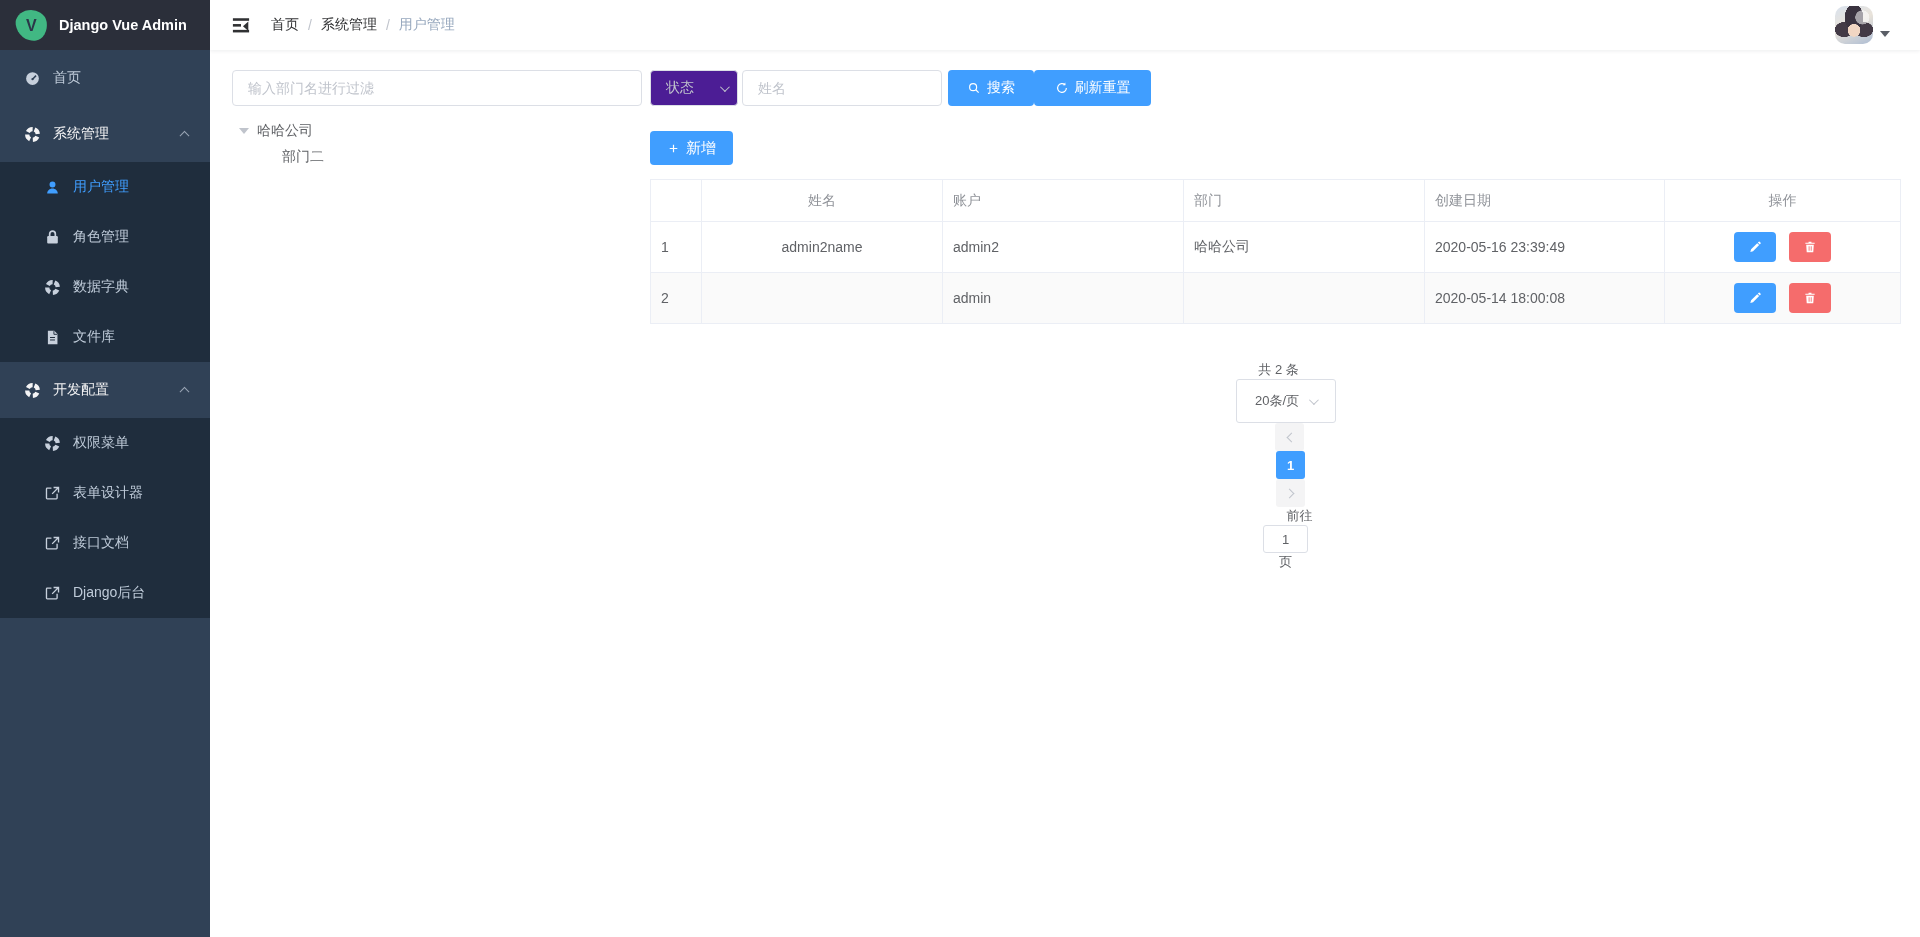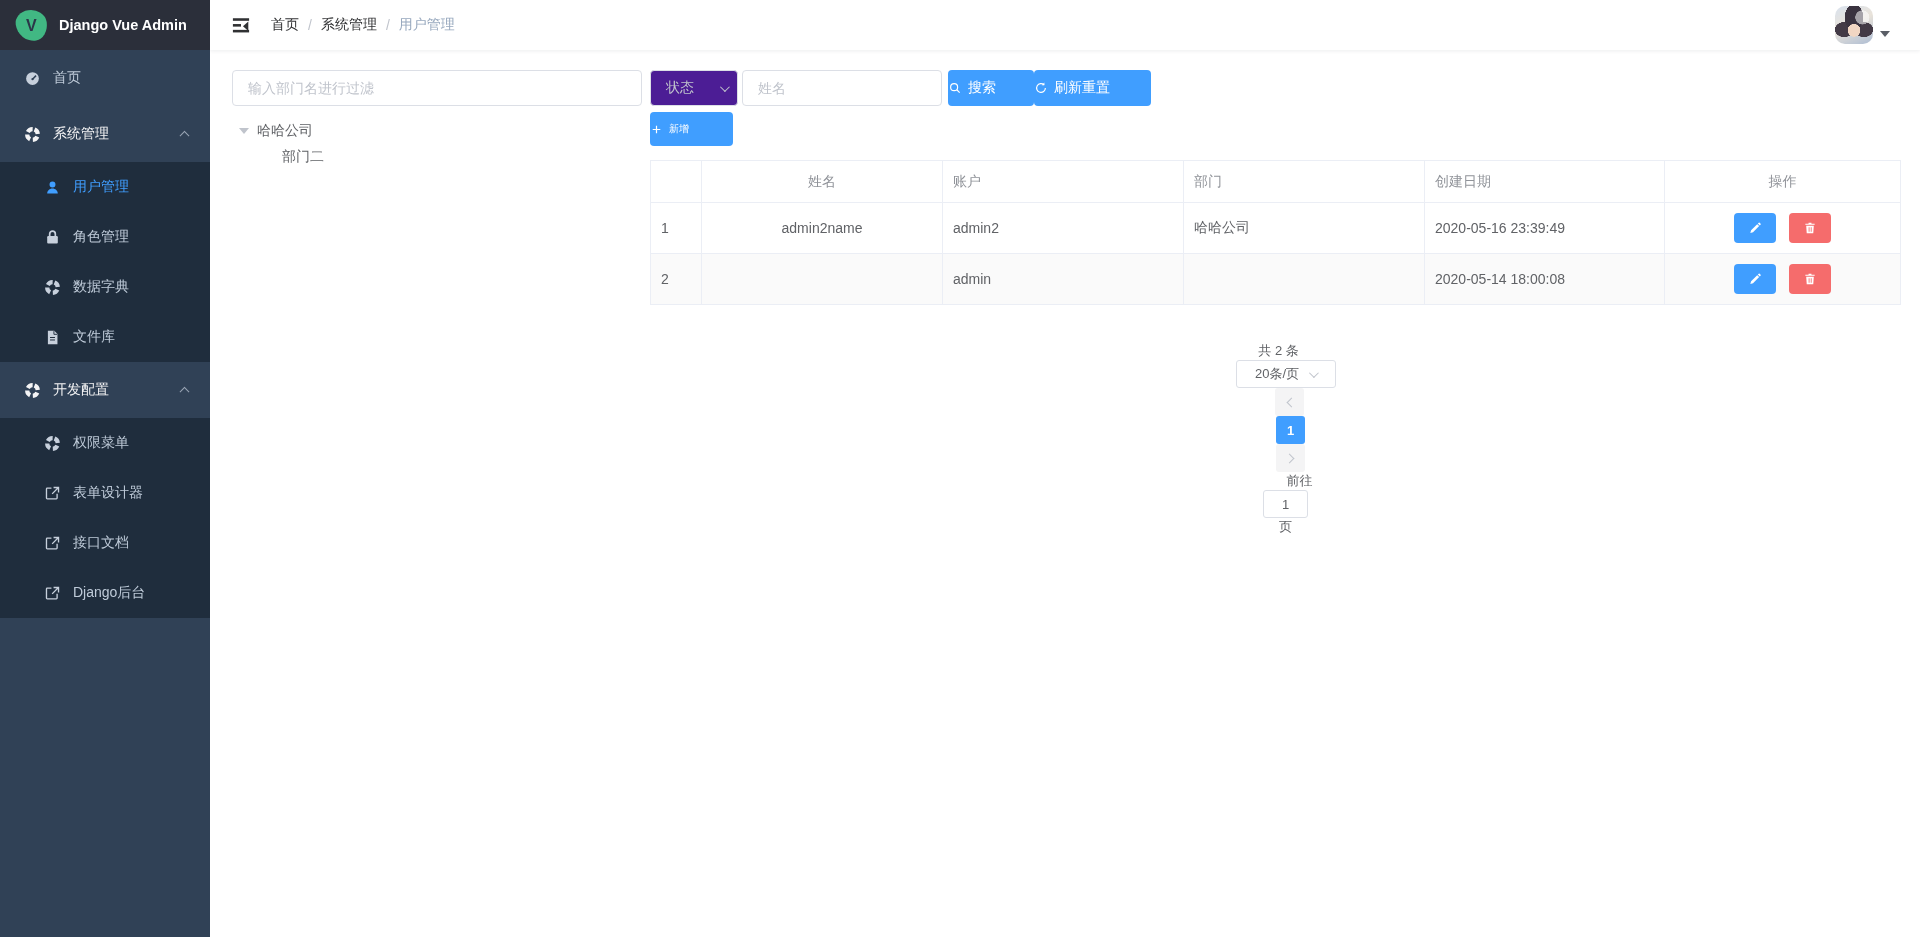--- a/index.html
+++ b/index.html
@@ -62,25 +62,25 @@
 
   .right-col { flex:1; }
   .filter-row { display:flex; align-items:center; }
   .select-box { width:88px; height:36px; border:1px solid #dcdfe6; border-radius:4px; display:flex;
                 align-items:center; padding:0 10px 0 15px; cursor:pointer; background:#4c1d95; }
   .select-box .sel-text { color:#c0c4cc; font-size:14px; flex:1; }
   .sel-chev { width:7px; height:7px; border-right:1.4px solid #c0c4cc; border-bottom:1.4px solid #c0c4cc;
               transform:rotate(45deg) translateY(-2px); }
   .name-input { width:200px; margin-left:4px; }
   .btn { border:none; border-radius:4px; background:#409EFF; color:#fff; font-size:14px; cursor:pointer;
-         display:inline-flex; align-items:center; font-family:inherit; }
+         display:inline-flex; align-items:center; justify-content:center; font-family:inherit; }
   .btn svg { margin-right:6px; }
   .search-btn { height:36px; width:86px; margin-left:6px; }
   .reset-btn  { height:36px; width:117px; }
-  .add-btn { height:34px; width:83px; margin-top:6px; font-size:10px; }
+  .add-btn { height:34px; width:83px; margin-top:25px; font-size:15px; }
 
   
   table { width:100%; border-collapse:collapse; margin-top:14px; font-size:14px; table-layout:fixed; }
   th,td { border:1px solid #ebeef5; padding:0 10px; color:#606266; font-weight:400;
           overflow:hidden; white-space:nowrap; }
   th { height:42px; color:#909399; background:#fff; }
   td { height:51px; }
   .col-idx   { width:51px; }
   .col-std   { width:241px; }
   .col-date  { width:240px; }
@@ -88,21 +88,21 @@
   tr.stripe td { background:#fafafa; }
   .op-cell { text-align:center; }
   .mini-btn { width:42px; height:30px; border:none; border-radius:4px; cursor:pointer; color:#fff;
               display:inline-flex; align-items:center; justify-content:center; vertical-align:middle; }
   .edit-btn { background:#409EFF; margin-right:13px; }
   .del-btn  { background:#f56c6c; }
 
   
   .pagination { display:flex; align-items:center; margin:37px 0 0 20px; font-size:13px; color:#606266;flex-direction:column; }
   .pg-total { margin-right:14px; }
-  .pg-size { width:100px; height:28px; border:1px solid #dcdfe6; border-radius:3px; display:flex;
+  .pg-size { width:100px; height:44px; border:1px solid #dcdfe6; border-radius:3px; display:flex;
              align-items:center; justify-content:center; cursor:pointer; background:#fff; }
   .pg-size span { margin-right:10px; }
   .pg-btn { width:29px; height:28px; border-radius:3px; background:#f4f4f5; display:flex; align-items:center;
             justify-content:center; margin-left:8px; cursor:pointer; }
   .pg-arrow { width:7px; height:7px; border-right:1.6px solid #c0c4cc; border-bottom:1.6px solid #c0c4cc; }
   .pg-arrow.prev { transform:rotate(135deg); margin-left:3px; }
   .pg-arrow.next { transform:rotate(-45deg); margin-right:3px; }
   .pg-page { width:29px; height:28px; border-radius:3px; background:#409EFF; color:#fff; display:flex;
              align-items:center; justify-content:center; margin-left:10px; font-weight:bold; cursor:pointer; }
   .pg-btn.next-btn { margin-left:10px; }

